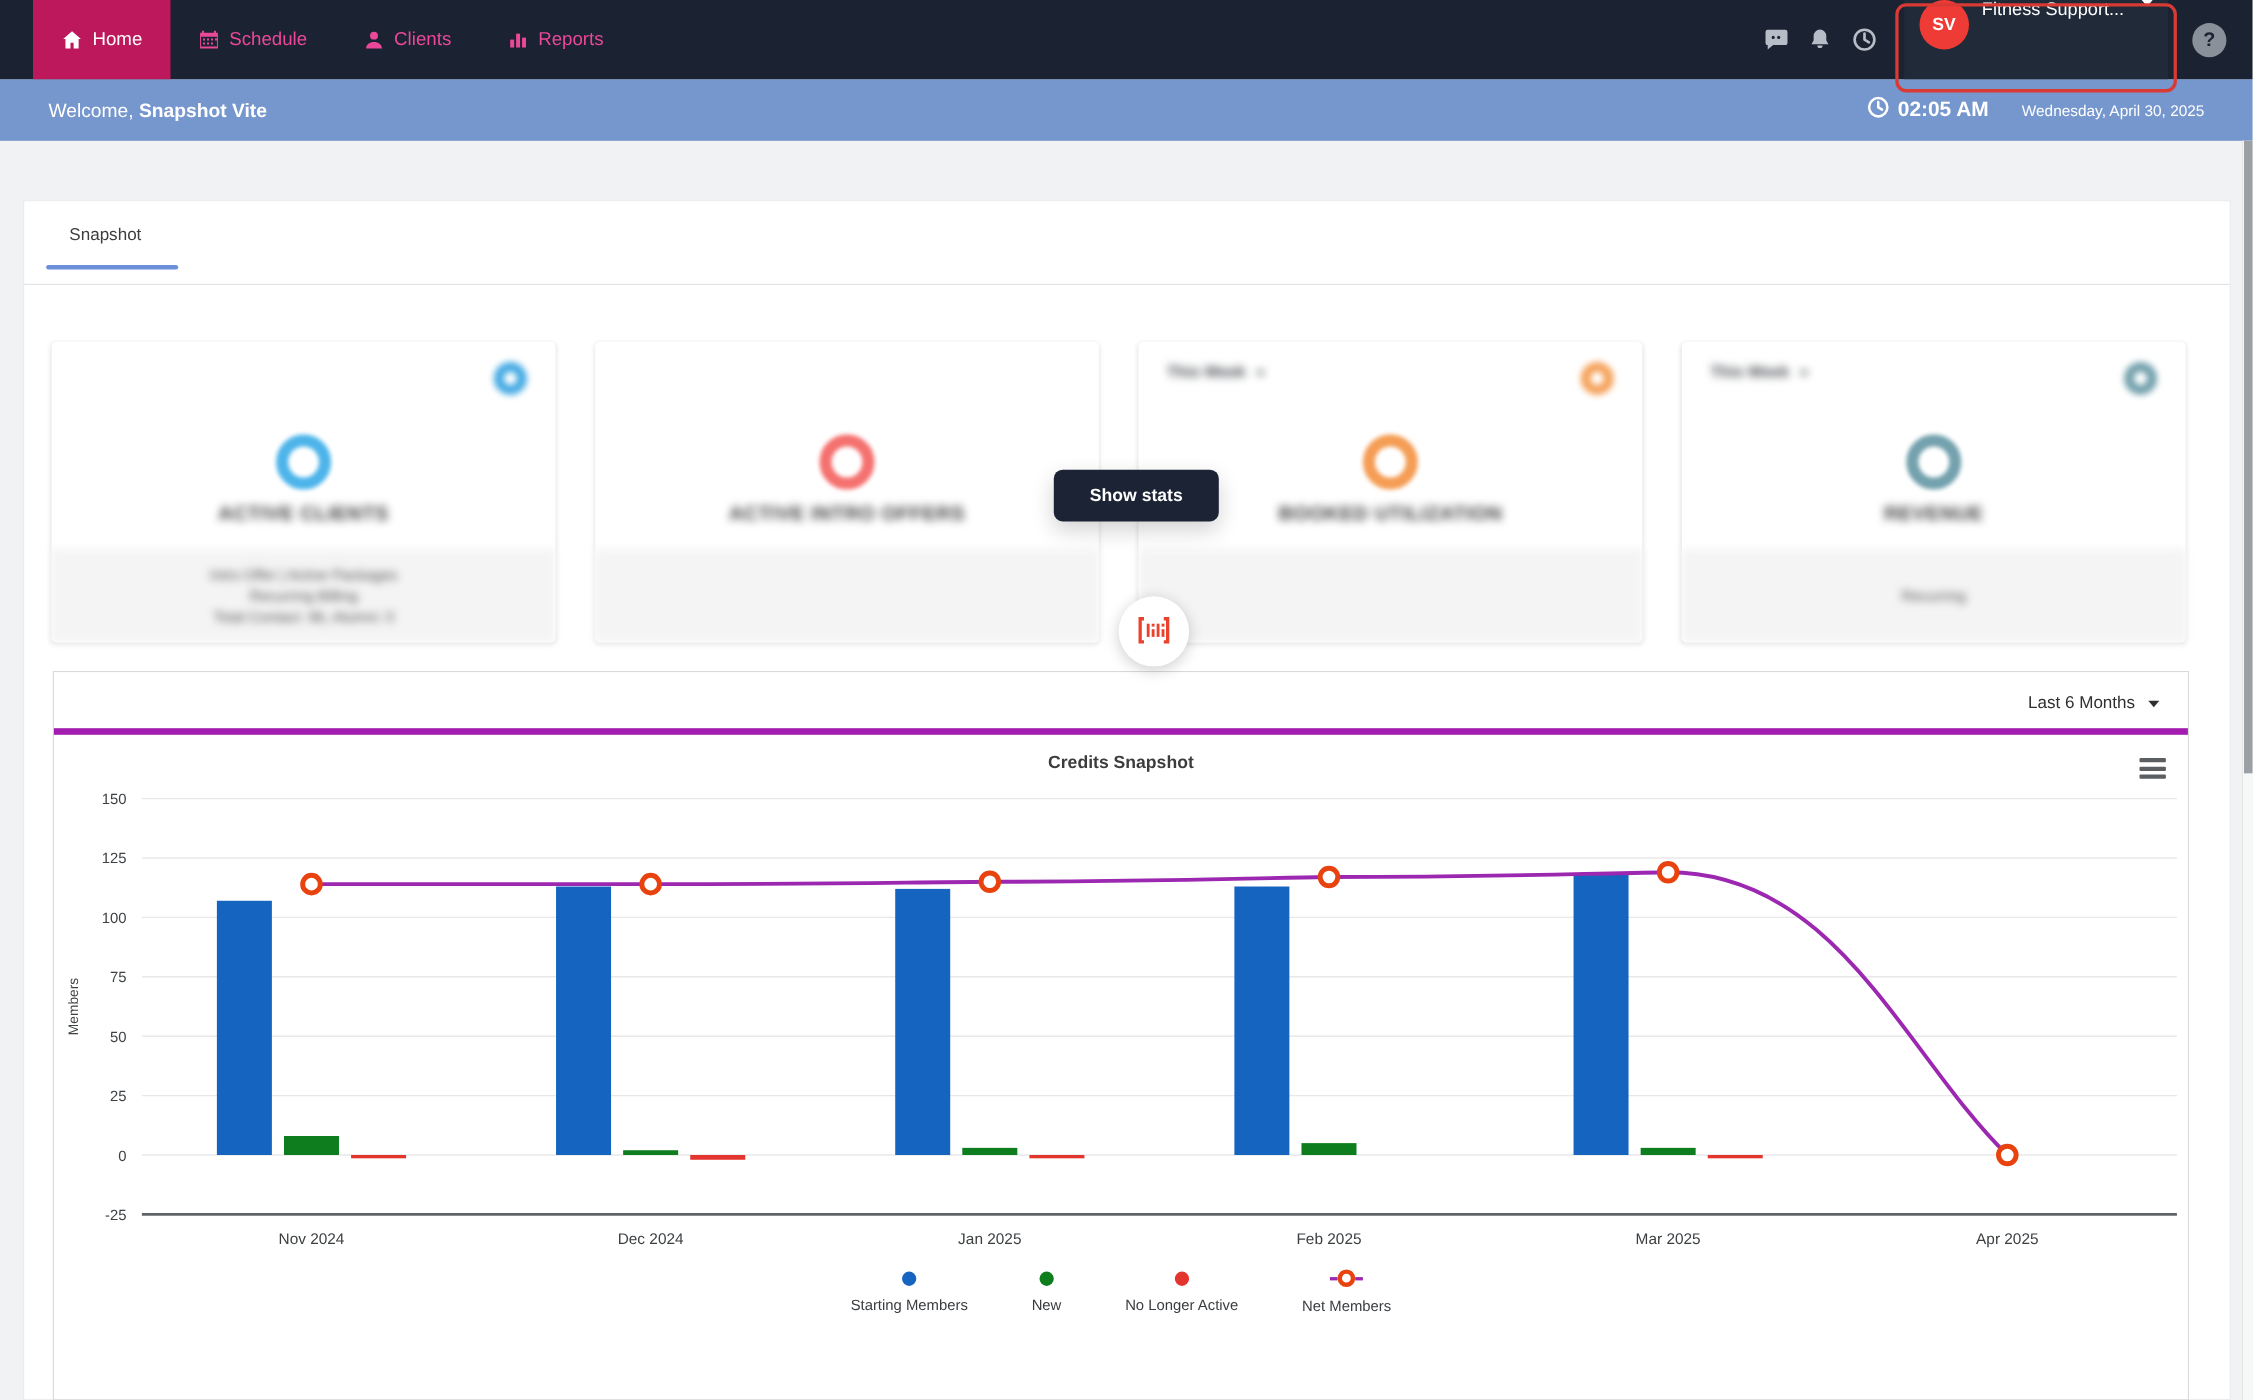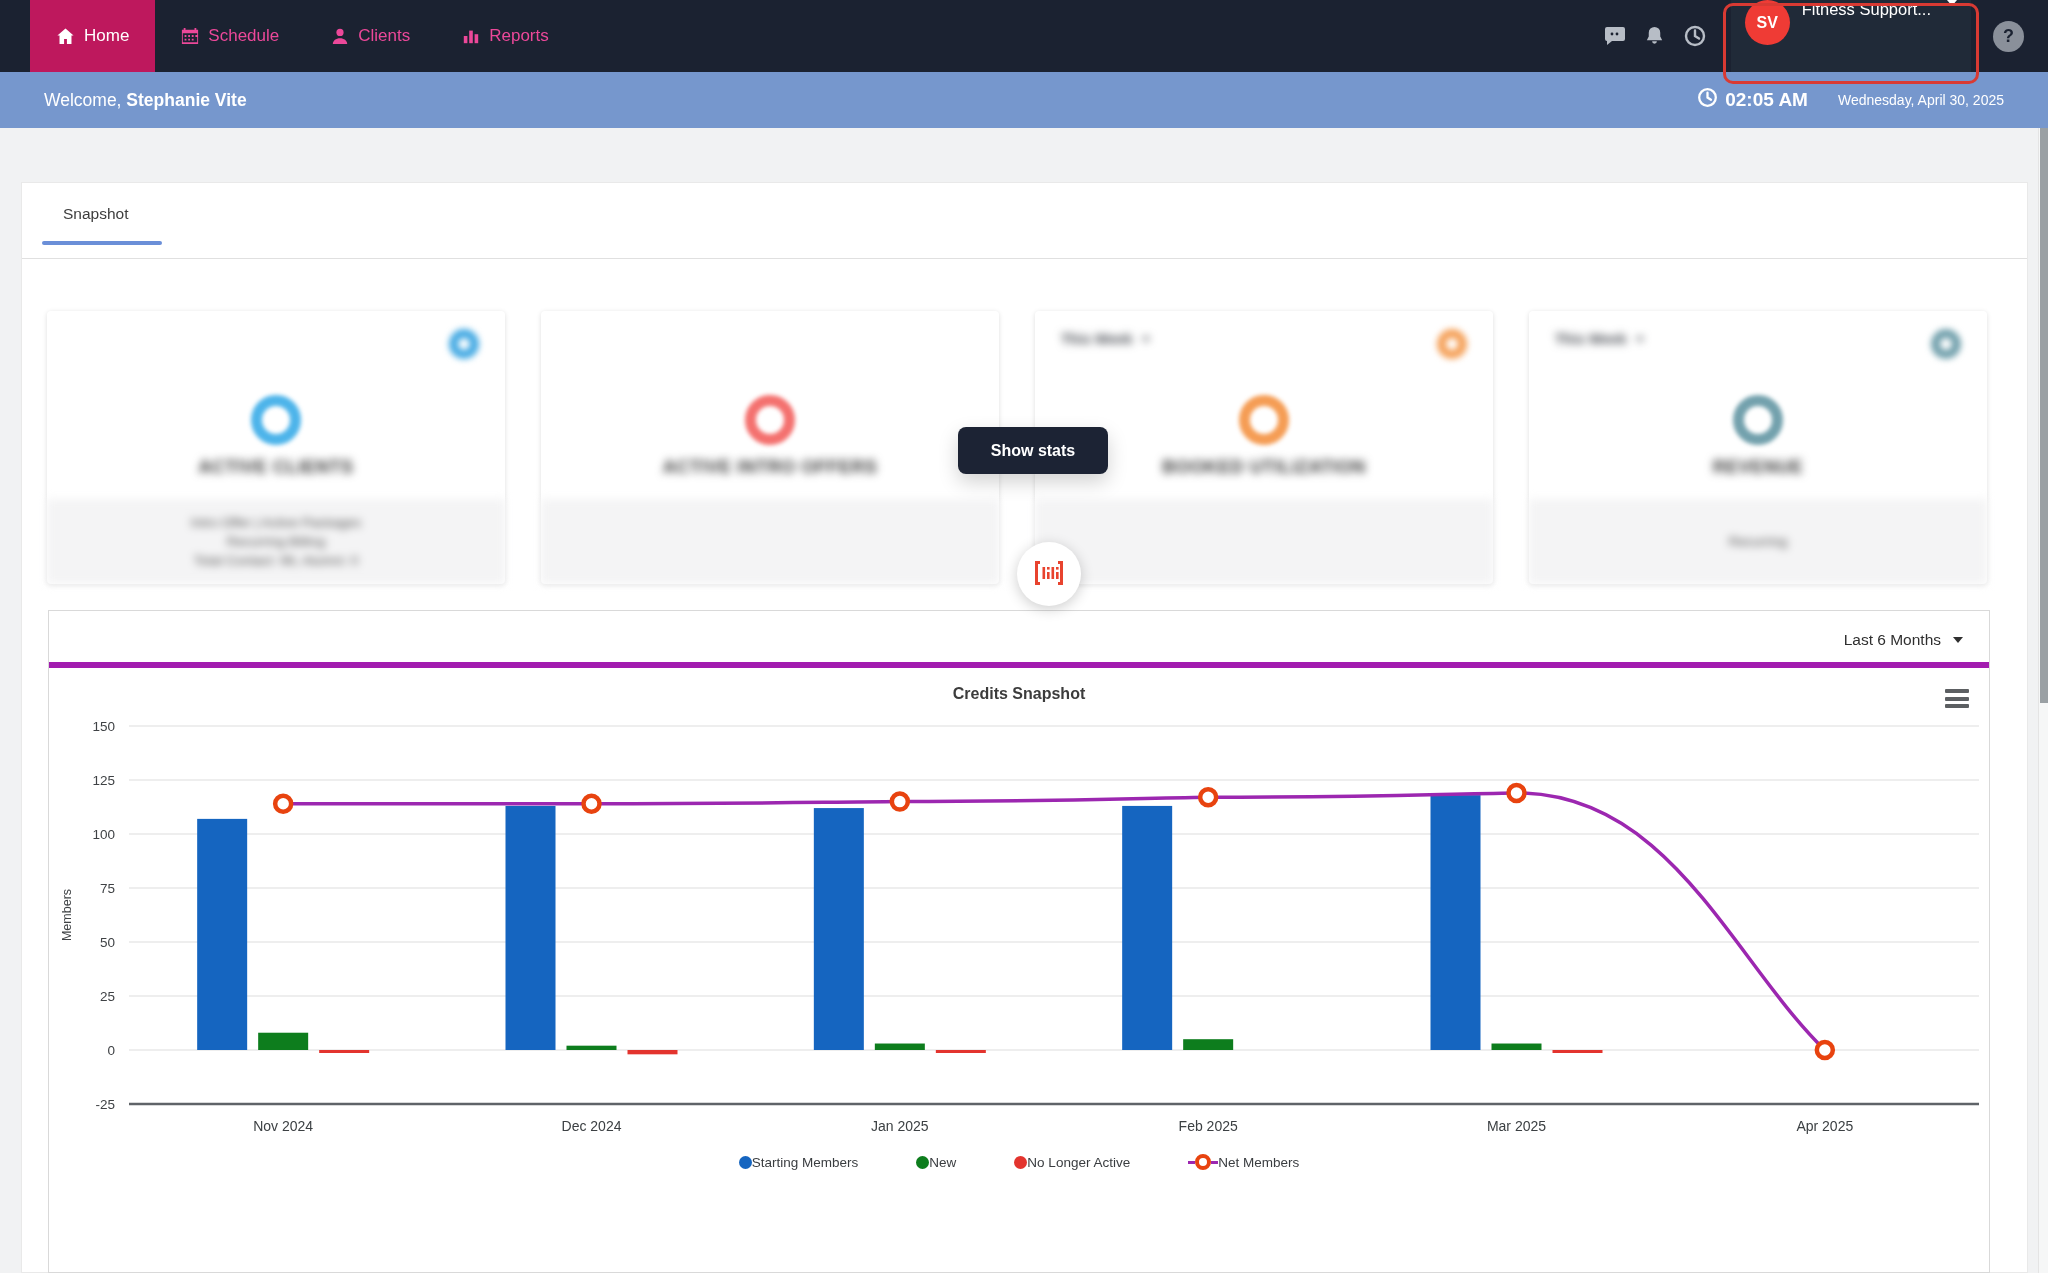--- a/index.html
+++ b/index.html
@@ -54,21 +54,21 @@
   
   .chart-panel { position:absolute; left:48px; top:610px; width:1942px; height:663px; background:#fff; border:1px solid #d9d9d9; }
   .chart-header { position:relative; height:57px; border-bottom:6px solid #a21caf; }
   .range-selector { position:absolute; right:26px; top:0; height:57px; display:flex; align-items:center; gap:8px; font-size:15.5px; color:#2f2f2f; cursor:pointer; }
   .range-selector .caret { color:#2f2f2f; }
   .chart-title { position:absolute; left:0; top:74px; width:100%; text-align:center; font-size:16px; font-weight:bold; color:#3c3c3c; }
   .hamburger { position:absolute; right:20px; top:78px; width:24px; cursor:pointer; }
   .hamburger span { display:block; width:24px; height:4px; background:#5c5f62; border-radius:1px; margin-bottom:3.5px; }
   .chart-svg { position:absolute; left:0; top:57px; }
   .legend-row { position:absolute; left:0; top:543px; width:100%; display:flex; align-items:center; justify-content:center; gap:58px; }
-  .legend-item { display:flex; align-items:center; gap:0; font-size:13.5px; color:#3a3d40; }
+  .legend-item { display:flex; align-items:center; gap:10px; font-size:13.5px; color:#3a3d40;flex-direction:column; }
   .legend-dot { width:13px; height:13px; border-radius:50%; }
   .legend-line-icon { display:flex; align-items:center; }
   .legend-line-icon .seg { width:7px; height:3px; background:#9c27b0; }
   .legend-ring { width:16px; height:16px; border-radius:50%; border:4px solid #e8430f; background:#fff; }
 
   
   .scrollbar { position:absolute; right:0; top:128px; width:10px; height:1145px; background:#f6f7f7; border-left:1px solid #e4e4e4; z-index:40; }
   .scrollbar-thumb { position:absolute; left:1px; top:0; width:8px; height:575px; background:#9aa0a4; }
 </style>
 </head>
@@ -140,21 +140,21 @@
         <span class="account-name">Fitness Support...</span>
         <span class="caret"></span>
         <div class="annotation-box"></div>
       </div>
       <div class="help-circle">?</div>
     </div>
   </div>
 
   <div class="welcome-bar">
     <div class="welcome-text">
-      <span>Welcome, </span><b>Stephanie Vite</b>
+      <span>Welcome, </span><b>Snapshot Vite</b>
     </div>
     <div class="welcome-right">
       <div class="time-wrap">
         <span><svg width="21" height="21" viewBox="0 0 24 24" fill="none" stroke="#ffffff" stroke-width="2.6">
               <circle cx="12" cy="12" r="9.5"></circle>
               <path d="M12 6.5V12l4 2.5" stroke-linecap="round"></path>
             </svg></span>
         <span>02:05 AM</span>
       </div>
       <span class="date-text">Wednesday, April 30, 2025</span>

